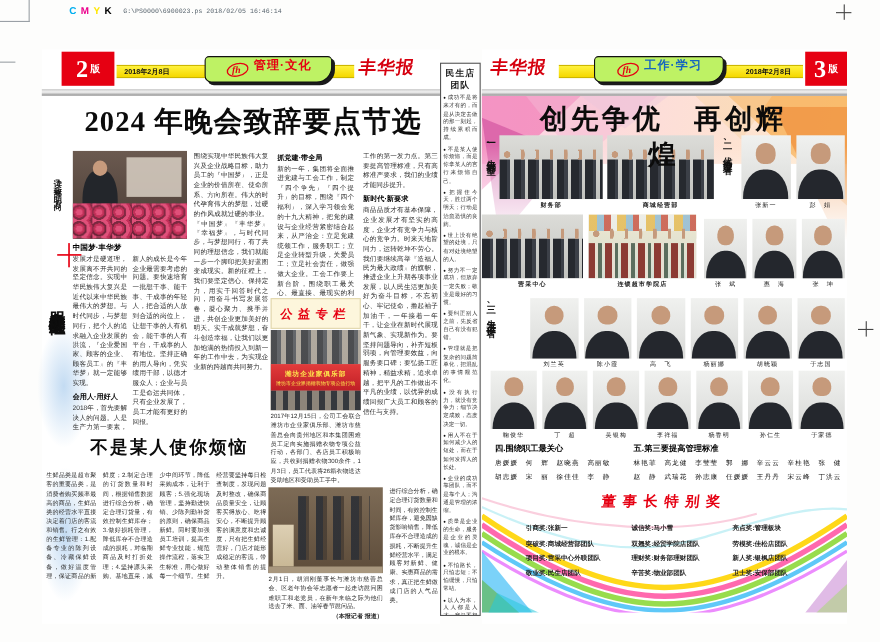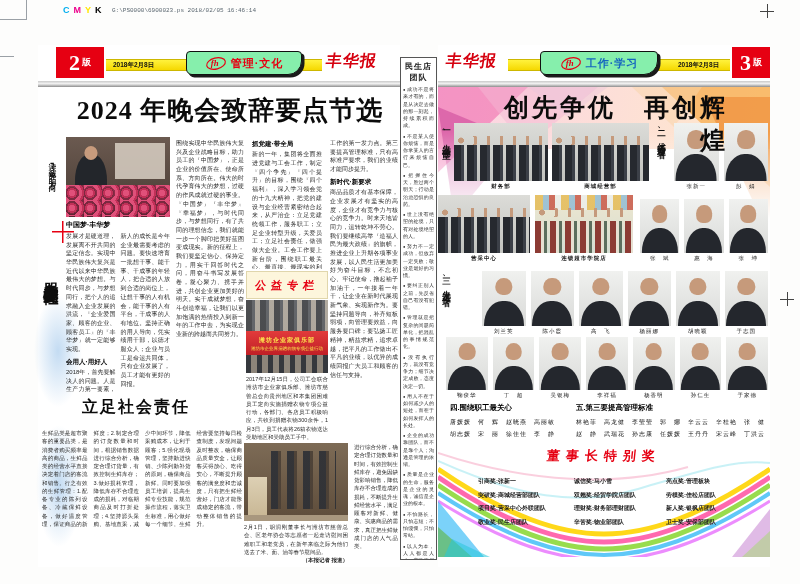--- a/index.html
+++ b/index.html
@@ -22,21 +22,21 @@
   .page{position:absolute;background:#fff}
   #page2{left:38px;top:45px;width:362px;height:522px}
   #page3{left:438px;top:45px;width:332px;height:522px}
 
   
   .pnum{position:absolute;background:#e60012;color:#fff;display:flex;align-items:center;justify-content:center;gap:2px}
   .pnum .num{font-size:22px;font-weight:bold;font-family:"Liberation Serif",serif}
   .pnum .ban{font-size:9px;font-weight:bold}
   .ybar{position:absolute;height:12px;background:linear-gradient(#fff23d,#f5d800);border-top:1px solid #cdb700;border-bottom:1px solid #cdb700}
   .hdate{position:absolute;font-size:6.5px;font-weight:bold;color:#111;z-index:3}
-  .tab{position:absolute;background:#86efac;border:1.5px solid #111;border-radius:4px 4px 14px 6px;box-shadow:2.5px 2.5px 0 #1b1b1b;display:flex;align-items:center;justify-content:center;gap:4px;z-index:2}
+  .tab{position:absolute;background:#bef264;border:1.5px solid #111;border-radius:4px 4px 14px 6px;box-shadow:2.5px 2.5px 0 #1b1b1b;display:flex;justify-content:center;gap:4px;z-index:2}
   .tab .seclabel{font-size:11px;font-weight:bold;letter-spacing:1px}
   #page2 .seclabel{color:#e60012}
   #page3 .seclabel{color:#1565c0}
   .logo{display:inline-flex;align-items:center}
   .masthead{position:absolute;color:#d6000f;font-weight:bold;font-size:16px;font-family:"Liberation Serif",serif;transform:skewX(-8deg);letter-spacing:1px;z-index:3}
   .divider{position:absolute;height:6px;background:linear-gradient(#c9c9c9,#f2f2f2 45%,#8d8d8d);width:100%}
 
   
   .vnote{position:absolute;writing-mode:vertical-rl;font-size:7.5px;font-weight:bold;letter-spacing:3px;color:#111}
   .vhead{position:absolute;writing-mode:vertical-rl;font-size:15px;font-weight:bold;letter-spacing:1px;color:#0d0d0d;z-index:2}
@@ -82,21 +82,21 @@
   
   #centercol{position:absolute;left:400px;top:57px;width:37px;height:503px;border:0.6px solid #555;background:#fff;padding:3px 2px;overflow:hidden}
   #centercol h3{font-size:8px;font-weight:bold;text-align:center;letter-spacing:1px;margin-bottom:3px}
   .aph{font-size:5px;line-height:1.45;text-align:justify;color:#333;margin-bottom:3px}
   .aph .dot{font-size:4px;margin-right:1px;color:#111}
 
   
   .polys{position:absolute;left:0;top:42px;width:332px;height:150px;overflow:hidden}
   .tri{position:absolute}
   .pfade{position:absolute;left:0;top:0;width:100%;height:100%;background:linear-gradient(180deg,rgba(255,255,255,0) 30%,#fff 88%)}
-  .headline3p{position:absolute;font-family:"Liberation Serif",serif;font-weight:bold;font-size:25px;letter-spacing:3px;color:#0b0b0b;text-align:right;z-index:2}
+  .headline3p{position:absolute;font-family:"Liberation Serif",serif;font-weight:bold;font-size:25px;letter-spacing:3px;color:#0b0b0b;text-align:center;z-index:2}
 
   .vlabel{position:absolute;writing-mode:vertical-rl;font-size:8.5px;font-weight:bold;letter-spacing:2px;color:#111}
   .fig{position:absolute}
   .gph{position:relative;width:100%;height:58px;background:linear-gradient(#dcdcd8,#c2c3bf);overflow:hidden}
   .gph::before{content:"";position:absolute;left:0;right:0;bottom:0;height:62%;background:repeating-linear-gradient(90deg,#26292f 0 7px,#3c4048 7px 10px,rgba(0,0,0,0) 10px 13px)}
   .gph::after{content:"";position:absolute;left:2px;right:0;top:22%;height:16%;background:repeating-radial-gradient(circle at 5px 50%,#c59a7c 0 2.8px,rgba(0,0,0,0) 3.2px 13px)}
   .gph.store{background:linear-gradient(#efe7cf,#d4ddd2)}
   .gph.store::before{background:repeating-linear-gradient(90deg,#8c3b34 0 6px,#e6e0d2 6px 9px,#5c6e5e 9px 12px,rgba(0,0,0,0) 12px 15px);height:55%}
   .shelves{position:absolute;top:0;left:0;width:100%;height:26%;background:repeating-linear-gradient(90deg,#e3b23c 0 8px,#7fb3d5 8px 14px,#c0392b 14px 20px,#ecf0f1 20px 26px);opacity:.7}
   .gcap{font-size:5.5px;font-weight:bold;text-align:center;margin-top:2px;letter-spacing:1px}
@@ -197,21 +197,21 @@
       <p class="cap-small">2017年12月15日，公司工会联合潍坊市企业家俱乐部、潍坊市慈善总会向贵州地区和本集团困难员工定向实施捐赠衣物专项公益行动，各部门、各店员工积极响应，共收到捐赠衣物300余件，1月3日，员工代表将26箱衣物送达受助地区和受助员工手中。</p>
 
     </div>
 
     <div class="col btxt" style="left:292px;top:94px;width:68px;height:300px">
       <p>工作的第一发力点。第三要提高管理标准，只有高标准严要求，我们的业绩才能同步提升。</p>
       <h4 class="subhead">新时代·新要求</h4>
       <p>商品品质才有基本保障，企业发展才有坚实的高度，企业才有竞争力与核心的竞争力。时来天地皆同力，运转乾坤不劳心。我们要继续高举『造福人民为最大政绩』的旗帜，推进企业上升期各项事业发展，以人民生活更加美好为奋斗目标，不忘初心、牢记使命，撸起袖子加油干，一年接着一年干，让企业在新时代展现新气象、实现新作为。要坚持问题导向，补齐短板弱项，向管理要效益，向服务要口碑；要弘扬工匠精神，精益求精，追求卓越，把平凡的工作做出不平凡的业绩，以优异的成绩回报广大员工和顾客的信任与支持。</p>
     </div>
 
-    <div class="headline3" style="left:44px;top:352px;width:180px">立足社会责任</div>
+    <div class="headline3" style="left:44px;top:352px;width:180px">不是某人使你烦恼</div>
     <div class="fourcol" style="left:4px;top:384px;width:200px;height:134px">生鲜品类是超市聚客的重要品类，是消费者购买频率最高的商品，生鲜品类的经营水平直接决定着门店的客流和销售。行之有效的生鲜管理：1.配备专业的陈列设备、冷藏保鲜设备，做好温度管理，保证商品的新鲜度；2.制定合理的订货数量和时间，根据销售数据进行综合分析，确定合理订货量，有效控制生鲜库存；3.做好损耗管理，降低库存不合理造成的损耗，对临期商品及时打折处理；4.坚持源头采购、基地直采，减少中间环节，降低采购成本，让利于顾客；5.强化现场管理，坚持勤进快销、少陈列勤补货的原则，确保商品新鲜。同时要加强员工培训，提高生鲜专业技能，规范操作流程，落实卫生标准，用心做好每一个细节。生鲜经营要坚持每日检查制度，发现问题及时整改，确保商品质量安全，让顾客买得放心、吃得安心，不断提升顾客的满意度和忠诚度，只有把生鲜经营好，门店才能形成稳定的客流，带动整体销售的提升。</div>
 
     <div class="hphoto" style="left:206px;top:398px;width:104px;height:78px">
       <div class="hp-fig"></div>
       <div class="hp-box"></div>
       <div class="hp-floor"></div>
     </div>
     <div class="col" style="left:206px;top:478px;width:104px;height:42px">
       <p class="cap-small">2月1日，胡润刚董事长与潍坊市慈善总会、区老年协会等志愿者一起走访慰问困难职工和老党员，在新年来临之际为他们送去了米、面、油等春节慰问品。</p>
       <span class="byline">（本报记者 报道）</span>

